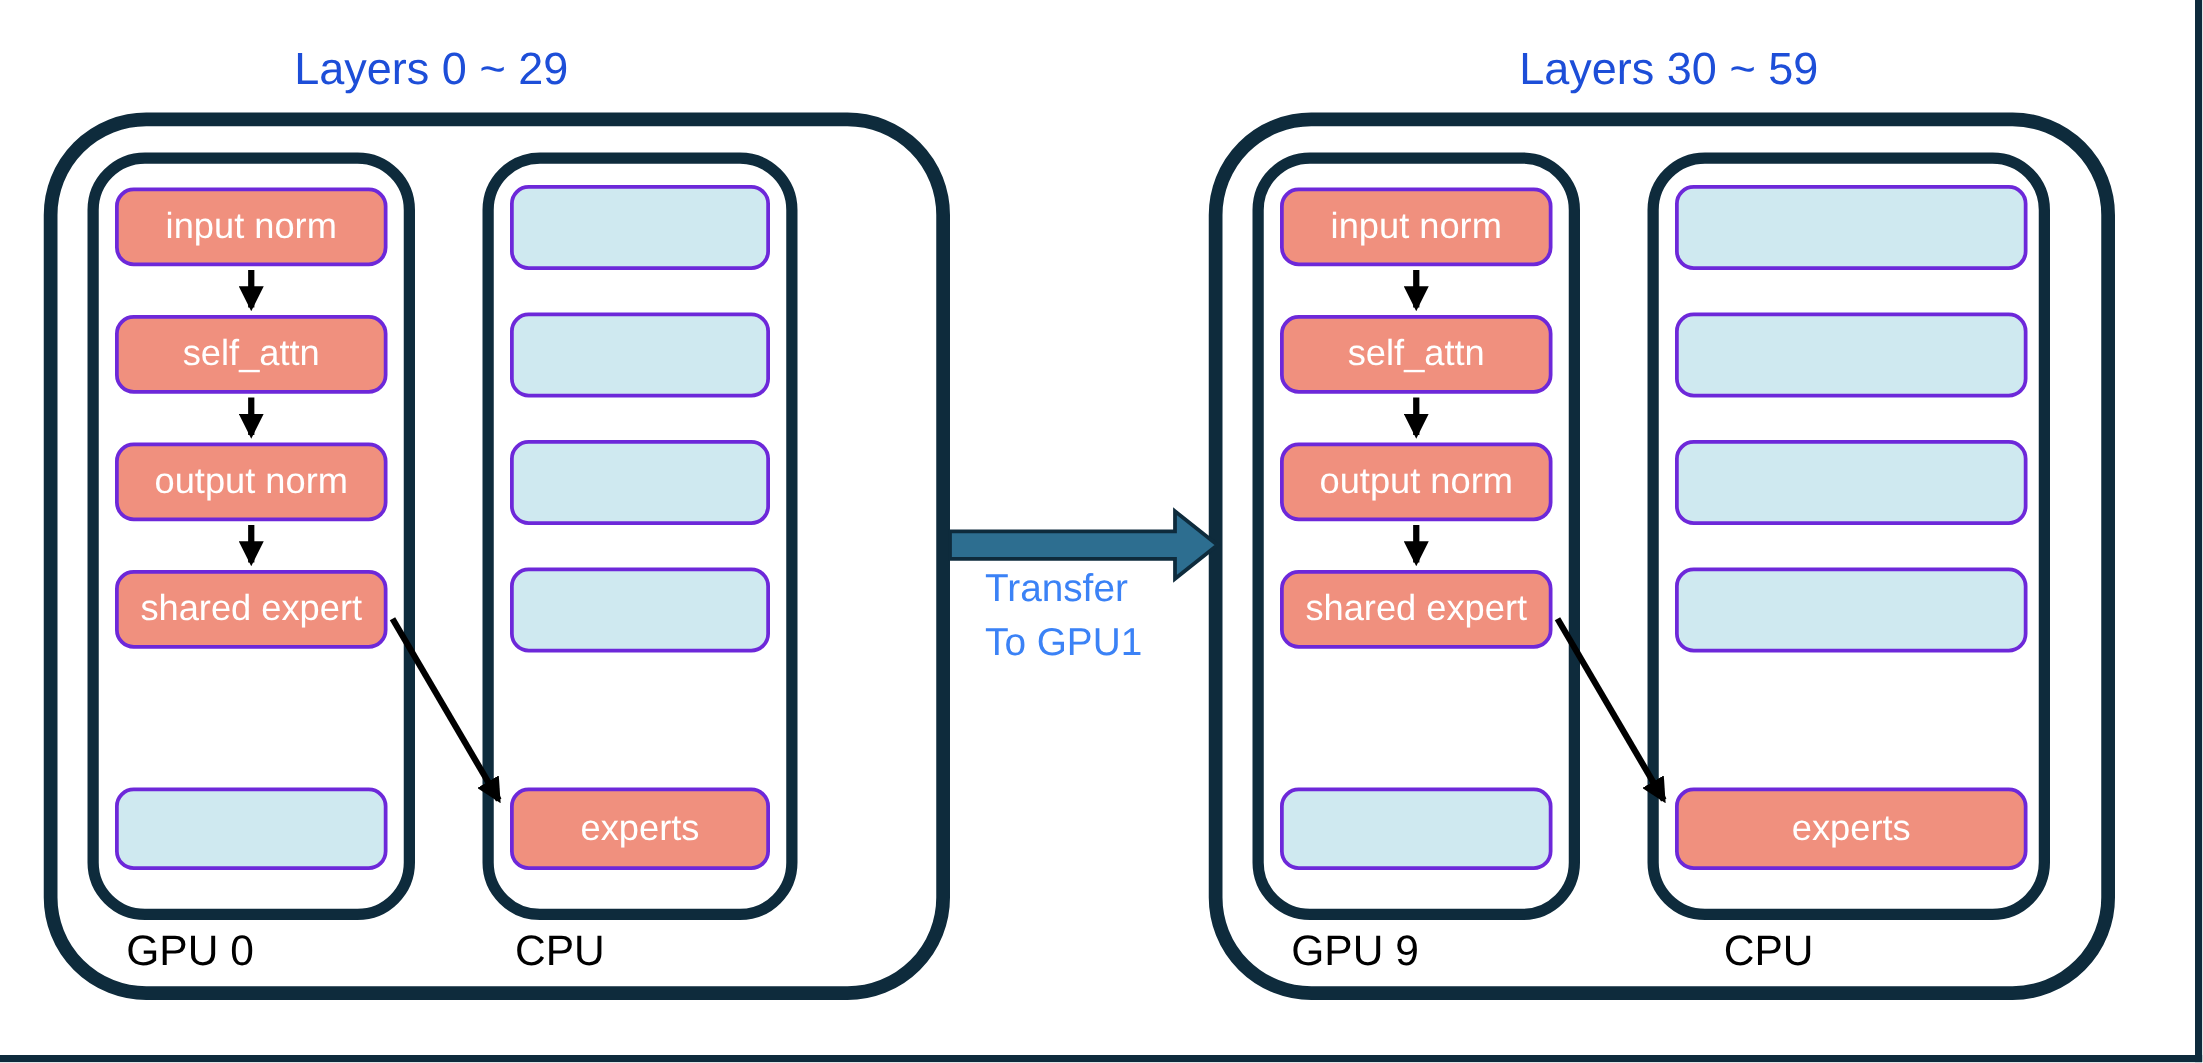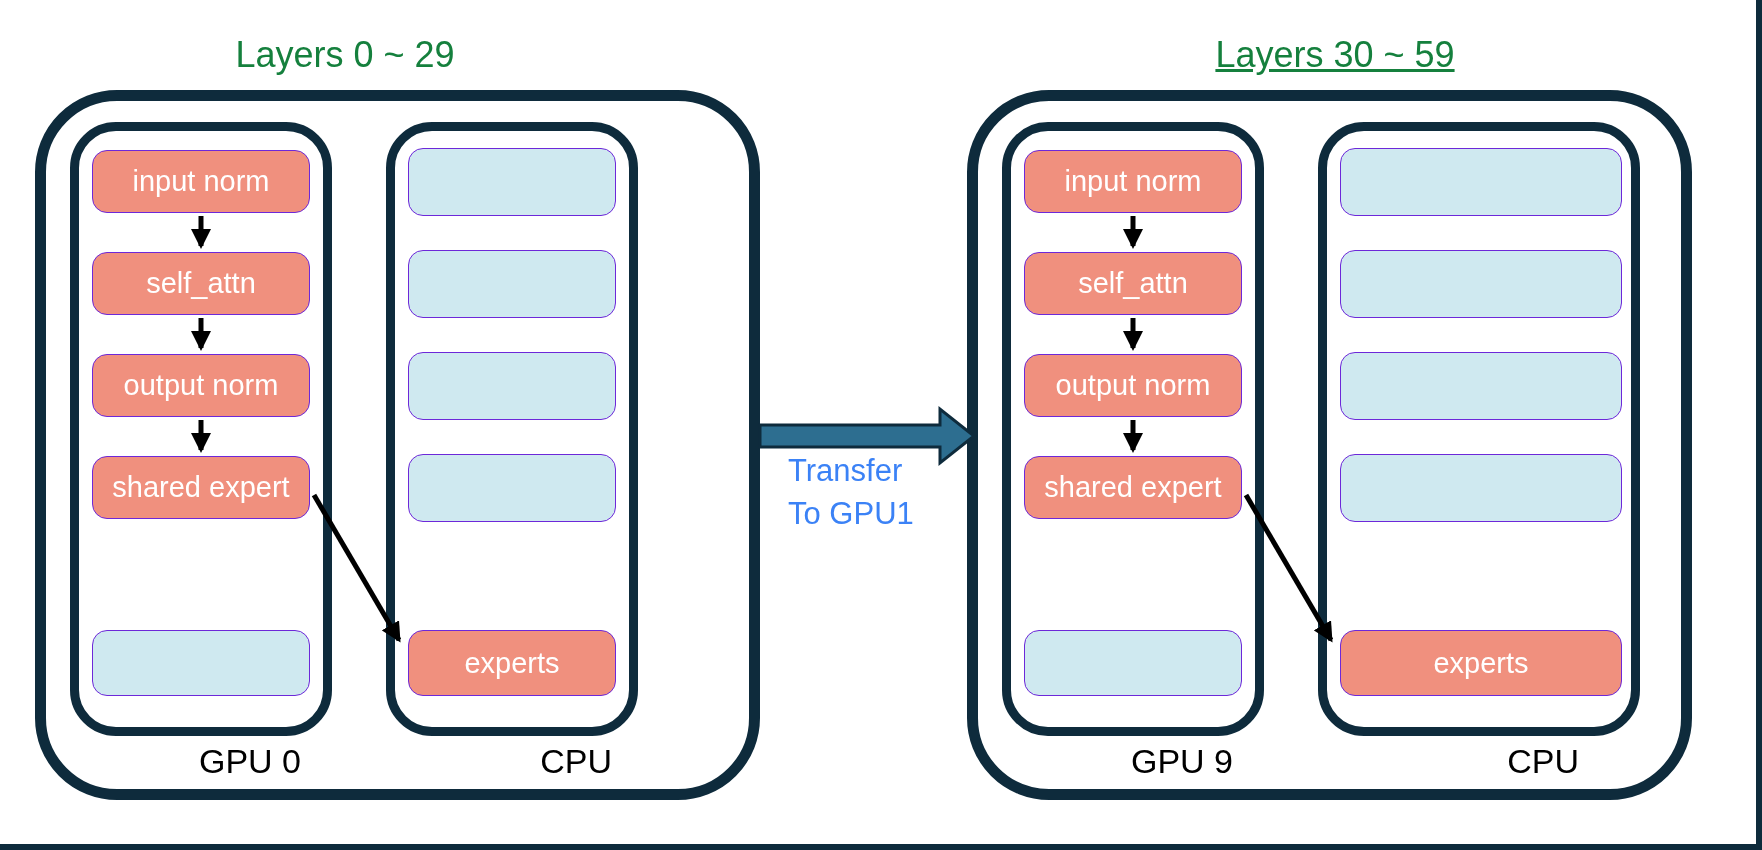--- a/index.html
+++ b/index.html
@@ -3,41 +3,41 @@
 <meta charset="utf-8">
 <style>
   html,body { margin:0; padding:0; background:#ffffff; }
   .canvas {
     position:relative; width:1762px; height:850px; overflow:hidden;
     background:#ffffff;
     font-family:"Liberation Sans", sans-serif;
   }
   .group-title {
     position:absolute; top:34px; width:400px;
-    font-size:36px; color:#15803d; text-align:center; white-space:nowrap;
+    font-size:36px; color:#1d4ed8; text-align:center; white-space:nowrap;
   }
   .outer {
     position:absolute; box-sizing:border-box;
     border:11px solid #0e2b3c; border-radius:82px; background:#ffffff;
   }
   .col {
     position:absolute; box-sizing:border-box;
     border:9px solid #0e2b3c; border-radius:46px; background:#ffffff;
   }
   .box {
     position:absolute; box-sizing:border-box;
-    border:1px solid #6d28d9; border-radius:15px;
+    border:3px solid #6d28d9; border-radius:15px;
     display:flex; align-items:center; justify-content:center;
     color:#ffffff; font-size:29px; white-space:nowrap;
   }
   .box.active { background:#f0907e; }
   .box.idle   { background:#cfe9f0; }
   .col-label {
     position:absolute; top:742px; width:200px;
-    font-size:34px; color:#000000; text-align:right; white-space:nowrap;
+    font-size:34px; color:#000000; text-align:left; white-space:nowrap;
   }
   .transfer-label {
     position:absolute; left:788px; top:450px;
     font-size:31px; color:#3b82f6; line-height:1.38; white-space:nowrap;
   }
   .arrow-layer { position:absolute; left:0; top:0; pointer-events:none; }
   .frame {
     position:absolute; inset:0; pointer-events:none;
     border-right:6px solid #0e2b3c; border-bottom:6px solid #0e2b3c;
   }
@@ -62,21 +62,21 @@
 
   <div class="box idle" style="left:408px; top:148px; width:208px; height:68px;"></div>
   <div class="box idle" style="left:408px; top:250px; width:208px; height:68px;"></div>
   <div class="box idle" style="left:408px; top:352px; width:208px; height:68px;"></div>
   <div class="box idle" style="left:408px; top:454px; width:208px; height:68px;"></div>
   <div class="box active" style="left:408px; top:630px; width:208px; height:66px;">experts</div>
 
   <div class="col-label" style="left:101px;">GPU 0</div>
   <div class="col-label" style="left:412px;">CPU</div>
 
-  <div class="group-title" style="left:1135px;text-decoration:underline;">Layers 30 ~ 59</div>
+  <div class="group-title" style="left:1135px;">Layers 30 ~ 59</div>
 
   <div class="outer" style="left:967px; top:90px; width:725px; height:710px;"></div>
 
   <div class="col" style="left:1002px; top:122px; width:262px; height:614px;"></div>
   <div class="col" style="left:1318px; top:122px; width:322px; height:614px;"></div>
 
   <div class="box active" style="left:1024px; top:150px; width:218px; height:63px;">input norm</div>
   <div class="box active" style="left:1024px; top:252px; width:218px; height:63px;">self_attn</div>
   <div class="box active" style="left:1024px; top:354px; width:218px; height:63px;">output norm</div>
   <div class="box active" style="left:1024px; top:456px; width:218px; height:63px;">shared expert</div>

